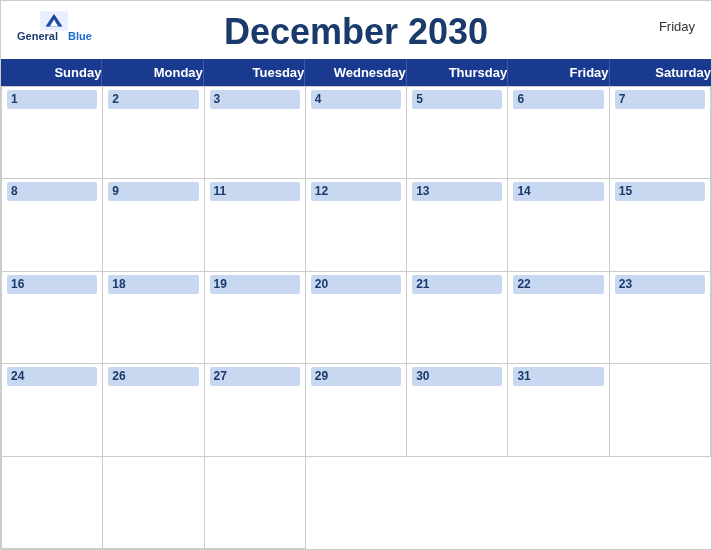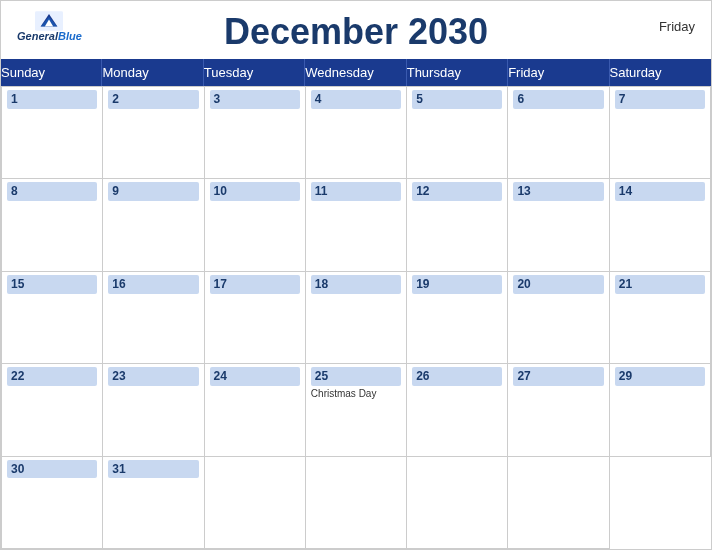--- a/index.html
+++ b/index.html
@@ -66,24 +66,24 @@
       color: #333;
     }
     .days-header {
       display: grid;
       grid-template-columns: repeat(7, 1fr);
       background: #1a3a8f;
     }
     .day-header-cell {
       background: #1a3a8f;
       color: #fff;
-      text-align: left;
+      text-align: right;
       padding: 6px 0;
       font-size: 13px;
-      font-weight: normal;
+      font-weight: bold;
       border-right: 1px solid #3a5aaf;
     }
     .day-header-cell:last-child {
       border-right: none;
     }
     .calendar-grid {
       display: grid;
       grid-template-columns: repeat(7, 1fr);
       grid-template-rows: repeat(5, 1fr);
       flex: 1;
@@ -125,21 +125,21 @@
 <div class="calendar-container">
 
   <div class="calendar-header">
     <div class="logo-area">
       <svg class="logo-icon" viewBox="0 0 40 28">
         <rect x="0" y="0" width="40" height="28" fill="#e8f0ff" rx="2"></rect>
         <polygon points="8,22 20,4 32,22" fill="#1a3a8f"></polygon>
         <polygon points="8,22 20,8 32,22" fill="#1a6bcc" opacity="0.5"></polygon>
         <polygon points="14,22 20,12 26,22" fill="#fff"></polygon>
       </svg>
-      <div style="display:flex;gap:0;font-style:italic;">
+      <div style="display:flex;gap:10px;">
         <span class="logo-text-general">General</span>
         <span class="logo-text-blue">Blue</span>
       </div>
     </div>
     <h1 class="calendar-title">December 2030</h1>
     <div class="country-label">Friday</div>
   </div>
 
   <div class="days-header" id="days-header">
       <div class="day-header-cell">Sunday</div>
@@ -173,67 +173,57 @@
       <div class="calendar-cell cell-empty">
         <span class="cell-number">7</span>
       </div>
       <div class="calendar-cell cell-empty">
         <span class="cell-number">8</span>
       </div>
       <div class="calendar-cell cell-empty">
         <span class="cell-number">9</span>
       </div>
       <div class="calendar-cell cell-empty">
-        <span class="cell-number">10</span>
-      </div>
-      <div class="calendar-cell cell-empty">
         <span class="cell-number">11</span>
       </div>
       <div class="calendar-cell cell-empty">
         <span class="cell-number">12</span>
       </div>
       <div class="calendar-cell cell-empty">
         <span class="cell-number">13</span>
       </div>
       <div class="calendar-cell cell-empty">
         <span class="cell-number">14</span>
       </div>
       <div class="calendar-cell cell-empty">
         <span class="cell-number">15</span>
       </div>
       <div class="calendar-cell cell-empty">
         <span class="cell-number">16</span>
       </div>
       <div class="calendar-cell cell-empty">
-        <span class="cell-number">17</span>
-      </div>
-      <div class="calendar-cell cell-empty">
         <span class="cell-number">18</span>
       </div>
       <div class="calendar-cell cell-empty">
         <span class="cell-number">19</span>
       </div>
       <div class="calendar-cell cell-empty">
         <span class="cell-number">20</span>
       </div>
       <div class="calendar-cell cell-empty">
         <span class="cell-number">21</span>
       </div>
       <div class="calendar-cell cell-empty">
         <span class="cell-number">22</span>
       </div>
       <div class="calendar-cell cell-empty">
         <span class="cell-number">23</span>
       </div>
       <div class="calendar-cell cell-empty">
         <span class="cell-number">24</span>
-      </div>
-      <div class="calendar-cell cell-empty">
-        <span class="cell-number">25</span>
-        <div class="cell-event">Christmas Day</div>
       </div>
       <div class="calendar-cell cell-empty">
         <span class="cell-number">26</span>
       </div>
       <div class="calendar-cell cell-empty">
         <span class="cell-number">27</span>
       </div>
       <div class="calendar-cell cell-empty">
         <span class="cell-number">29</span>
       </div>

